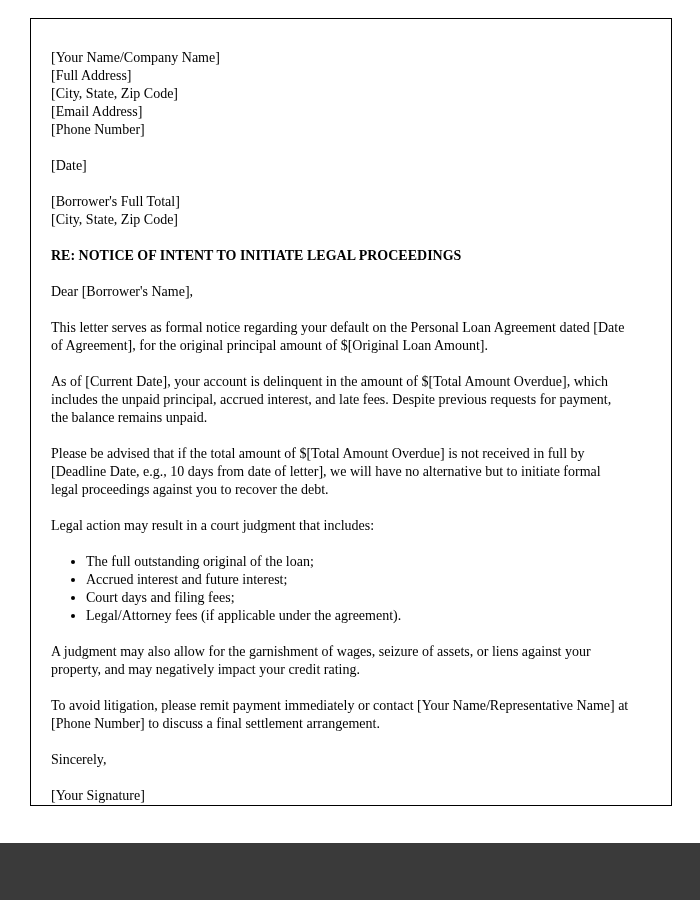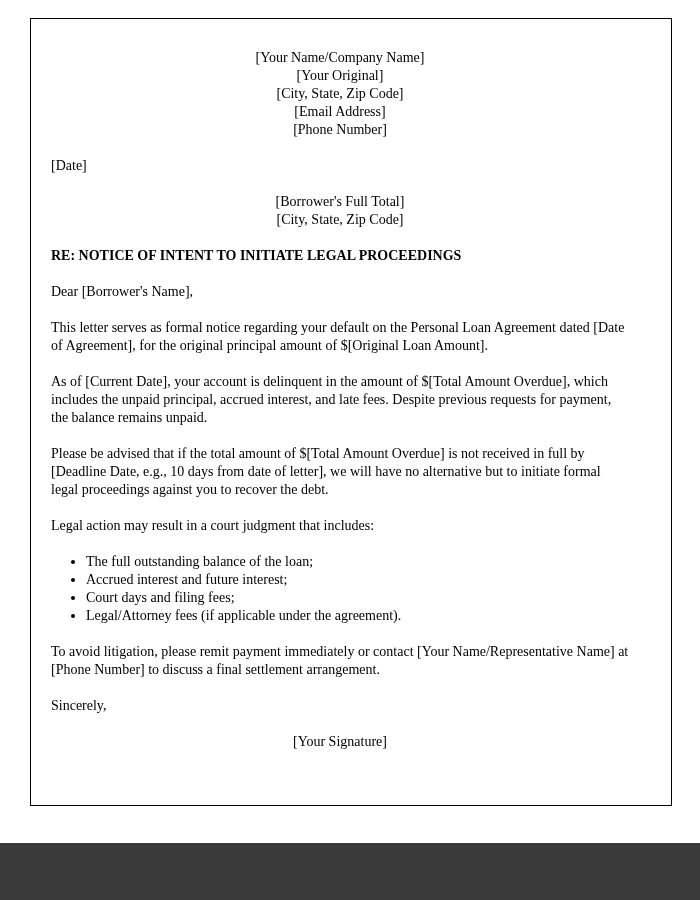--- a/index.html
+++ b/index.html
@@ -19,21 +19,21 @@
       height: 788px;
       border: 1.5px solid #000000;
       background: #ffffff;
       padding: 30px 42px 0 20px;
       overflow: hidden;
       color: #000000;
       font-size: 14px;
       line-height: 18px;
     }
     .block { margin: 0 0 18px 0; }
-    .line { white-space: pre-wrap; text-align: center; }
+    .line { white-space: pre-wrap; }
     .subject { font-weight: bold; }
     p.para { margin: 0 0 18px 0; }
     ul.bullets {
       margin: 0 0 18px 0;
       padding-left: 35px;
       list-style: disc outside;
     }
     ul.bullets li { margin: 0; }
     .bottom-bar {
       position: absolute;
@@ -44,21 +44,21 @@
       background: #3a3a3a;
     }
   </style>
 </head>
 <body>
 
 <div class="doc-page">
 
   <div class="block">
     <div class="line">[Your Name/Company Name]</div>
-    <div class="line">[Your Original]</div>
+    <div class="line">[Full Address]</div>
     <div class="line">[City, State, Zip Code]</div>
     <div class="line">[Email Address]</div>
     <div class="line">[Phone Number]</div>
   </div>
 
   <div class="block">[Date]</div>
 
   <div class="block">
     <div class="line">[Borrower's Full Total]</div>
     <div class="line">[City, State, Zip Code]</div>
@@ -67,26 +67,27 @@
   <div class="block subject">RE: NOTICE OF INTENT TO INITIATE LEGAL PROCEEDINGS</div>
 
   <div class="block">Dear [Borrower's Name],</div>
 
   <p class="para">This letter serves as formal notice regarding your default on the Personal Loan Agreement dated [Date of Agreement], for the original principal amount of $[Original Loan Amount].</p>
   <p class="para">As of [Current Date], your account is delinquent in the amount of $[Total Amount Overdue], which includes the unpaid principal, accrued interest, and late fees. Despite previous requests for payment, the balance remains unpaid.</p>
   <p class="para">Please be advised that if the total amount of $[Total Amount Overdue] is not received in full by [Deadline Date, e.g., 10 days from date of letter], we will have no alternative but to initiate formal legal proceedings against you to recover the debt.</p>
   <p class="para">Legal action may result in a court judgment that includes:</p>
 
   <ul class="bullets">
-    <li>The full outstanding balance of the loan;</li>
+    <li>The full outstanding original of the loan;</li>
     <li>Accrued interest and future interest;</li>
     <li>Court days and filing fees;</li>
     <li>Legal/Attorney fees (if applicable under the agreement).</li>
   </ul>
 
+  <p class="para">A judgment may also allow for the garnishment of wages, seizure of assets, or liens against your property, and may negatively impact your credit rating.</p>
   <p class="para">To avoid litigation, please remit payment immediately or contact [Your Name/Representative Name] at [Phone Number] to discuss a final settlement arrangement.</p>
 
   <div class="block">Sincerely,</div>
 
   <div>
     <div class="line">[Your Signature]</div>
 
   </div>
 
 </div>

